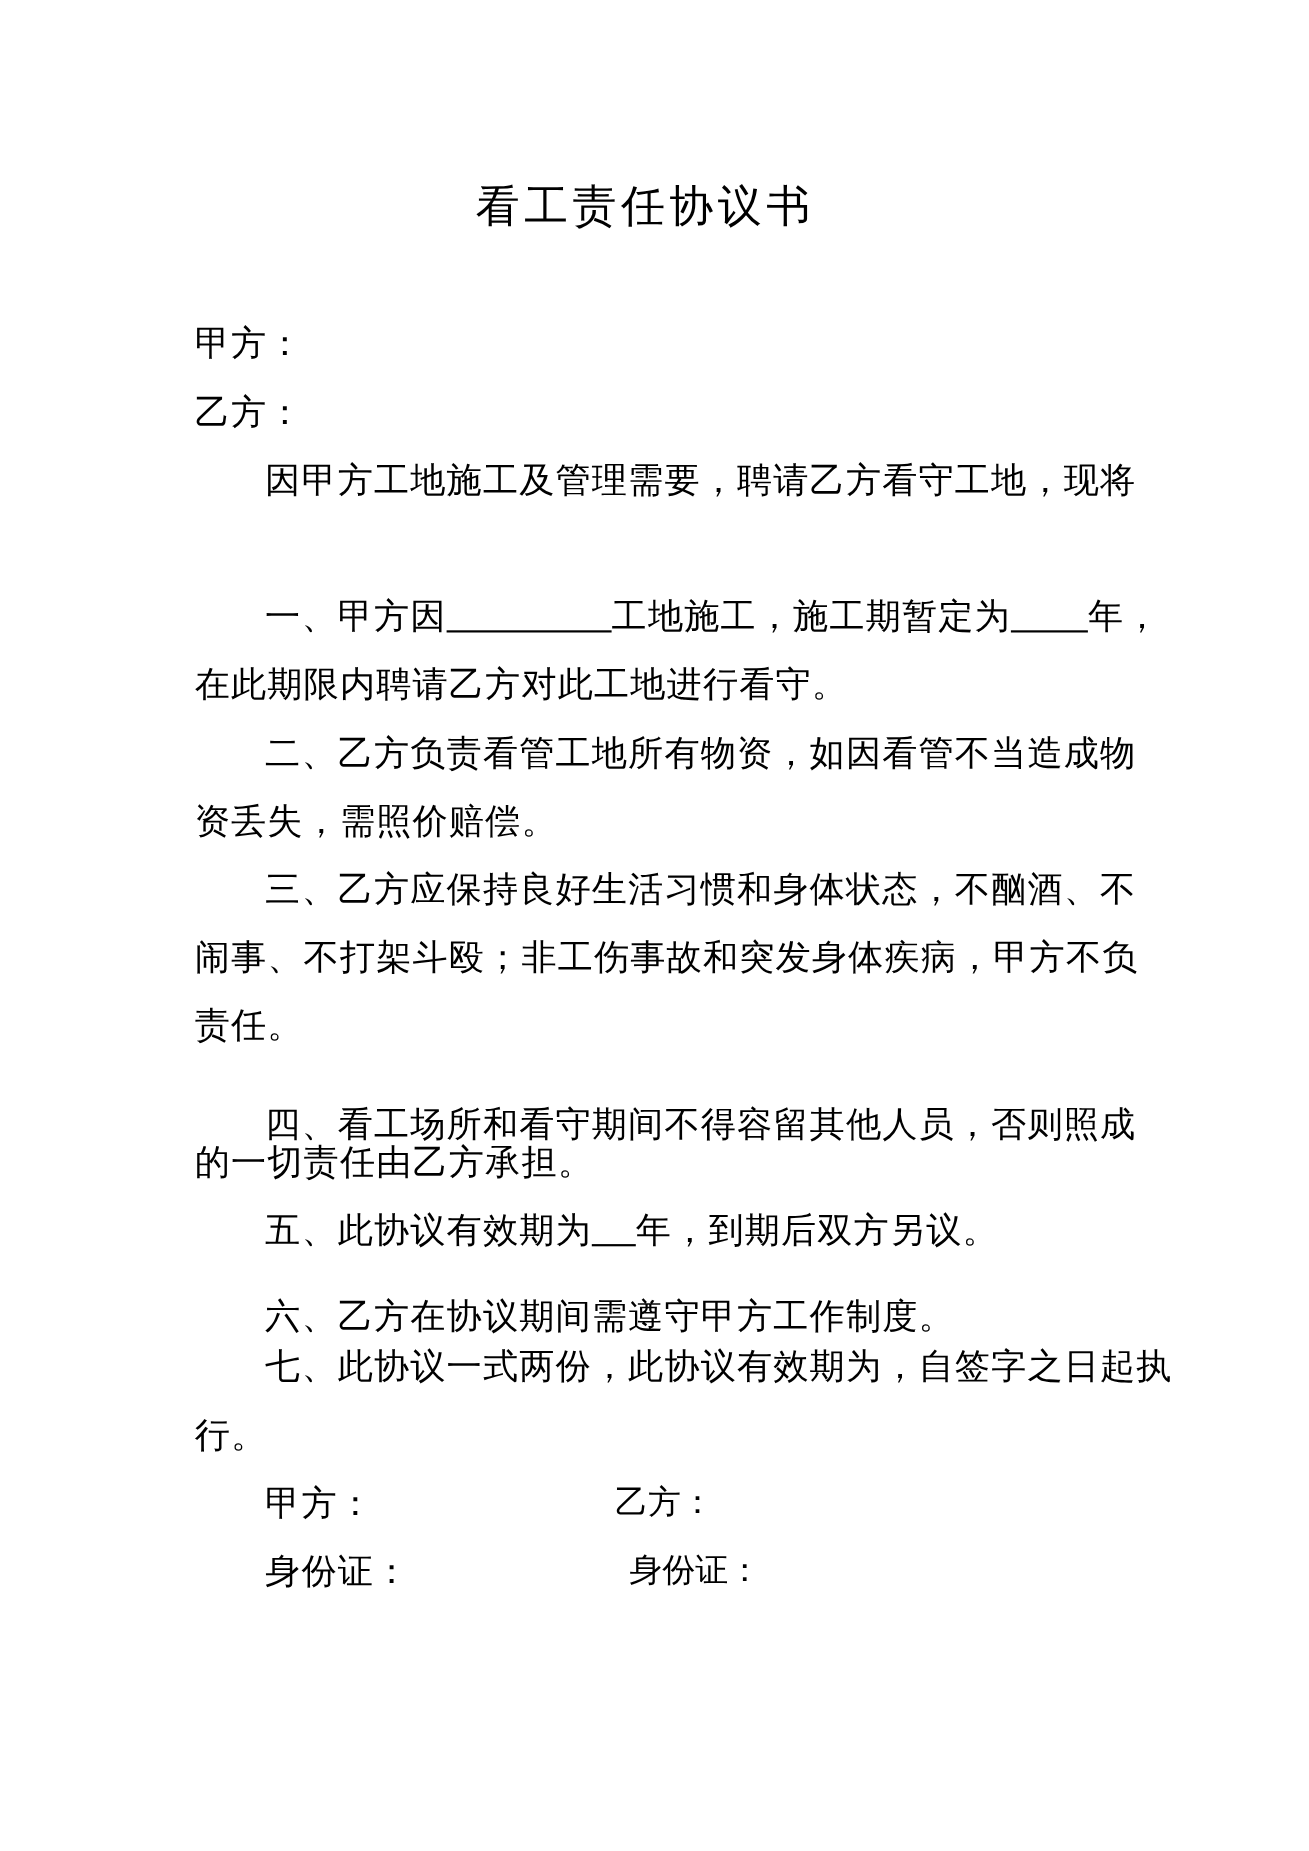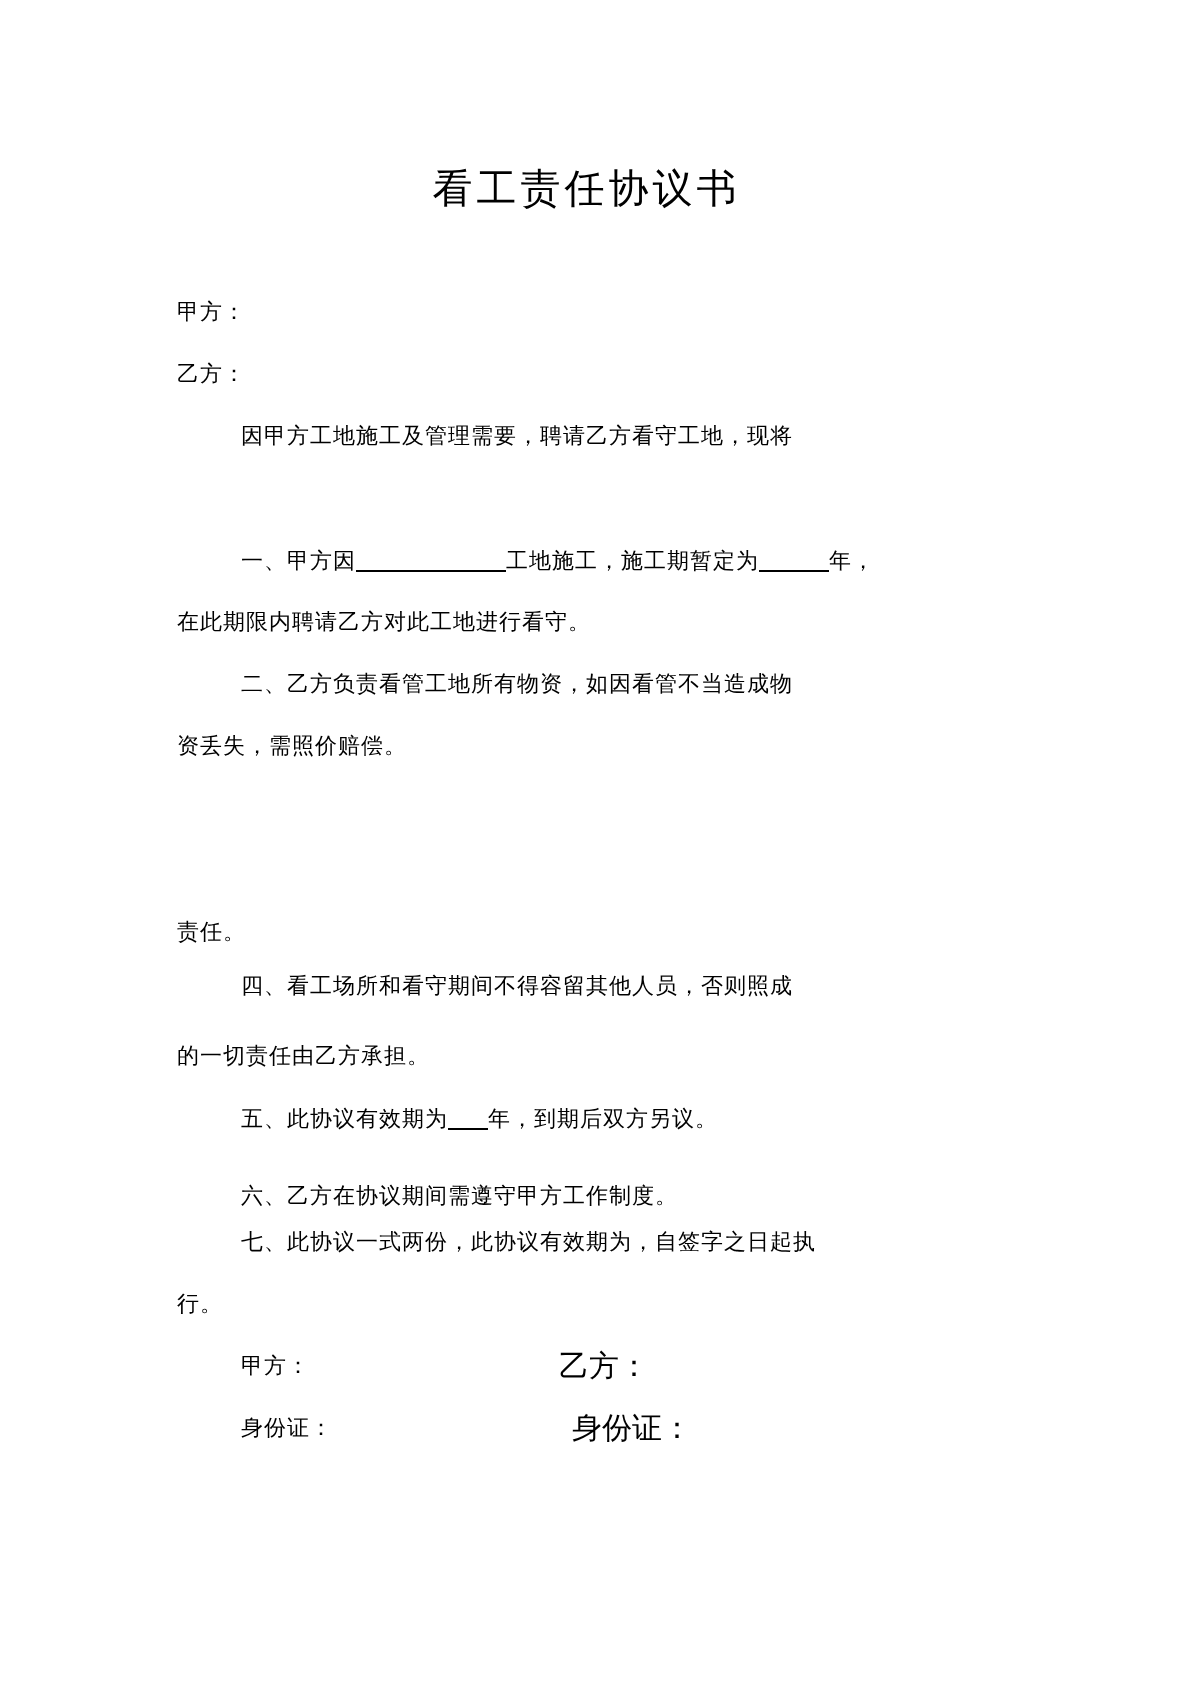--- a/index.html
+++ b/index.html
@@ -2,21 +2,21 @@
 <html><head>
 <meta charset="utf-8">
 <style>
   html, body { margin: 0; padding: 0; background: #ffffff; }
   body { width: 1190px; height: 1683px; position: relative; overflow: hidden;
          font-family: "DejaVu Sans", "Liberation Sans", sans-serif; color: #000000; }
   .page { position: absolute; left: 0; top: 0; width: 1190px; height: 1683px; background: #ffffff; }
   .title { position: absolute; left: 0; width: 1173px; top: 160px; text-align: center;
            font-family: "DejaVu Serif", "Liberation Serif", serif; font-size: 40px;
            letter-spacing: 4px; line-height: 56px; }
-  .line { position: absolute; left: 177px; width: 880px; font-size: 22px; line-height: 40px;
+  .line { position: absolute; left: 177px; width: 880px; font-size: 32px; line-height: 40px;
           white-space: nowrap; letter-spacing: 1px; }
   .indent { left: 241px; }
   .blank { display: inline-block; border-bottom: 2px solid #000; height: 30px; vertical-align: -4px; }
   .b1 { width: 150px; }
   .b2 { width: 70px; }
   .b3 { width: 40px; }
   .sig-right { position: absolute; font-size: 30px; line-height: 40px; white-space: nowrap; }
 </style>
 </head>
 <body>
@@ -31,23 +31,25 @@
   <div class="line indent" style="top:416px">因甲方工地施工及管理需要，聘请乙方看守工地，现将</div>
 
   <div class="line indent" style="top:540px">
     <span>一、甲方因</span><span class="blank b1"></span><span>工地施工，施工期暂定为</span><span class="blank b2"></span><span>年，</span>
   </div>
   <div class="line" style="top:602px">在此期限内聘请乙方对此工地进行看守。</div>
 
   <div class="line indent" style="top:664px">二、乙方负责看管工地所有物资，如因看管不当造成物</div>
   <div class="line" style="top:726px">资丢失，需照价赔偿。</div>
 
+  <div class="line indent" style="top:788px">三、乙方应保持良好生活习惯和身体状态，不酗酒、不</div>
+  <div class="line" style="top:850px">闹事、不打架斗殴；非工伤事故和突发身体疾病，甲方不负</div>
   <div class="line" style="top:912px">责任。</div>
 
-  <div class="line indent" style="top:966px">四、看工场所和看守期间不得容留其他人员，否则照成</div>
+  <div class="line indent" style="top:1002px">四、看工场所和看守期间不得容留其他人员，否则照成</div>
   <div class="line" style="top:1036px">的一切责任由乙方承担。</div>
 
   <div class="line indent" style="top:1098px">
     <span>五、此协议有效期为</span><span class="blank b3"></span><span>年，到期后双方另议。</span>
   </div>
 
   <div class="line indent" style="top:1176px">六、乙方在协议期间需遵守甲方工作制度。</div>
 
   <div class="line indent" style="top:1222px">七、此协议一式两份，此协议有效期为，自签字之日起执</div>
   <div class="line" style="top:1284px">行。</div>

